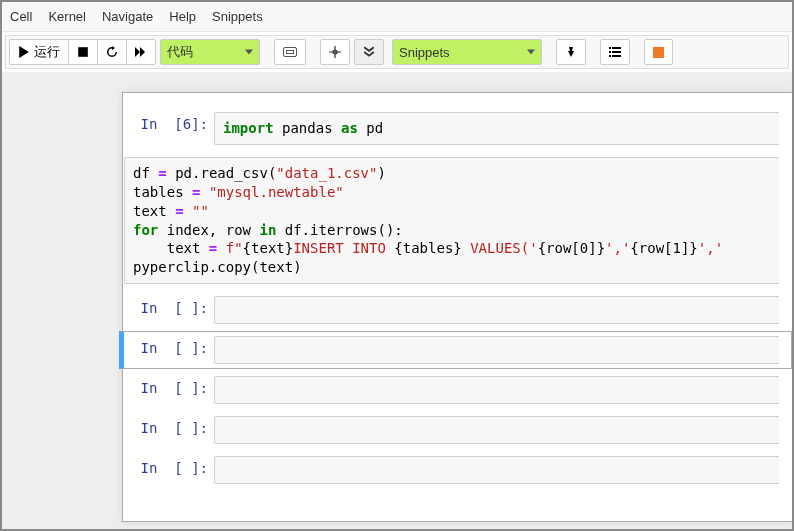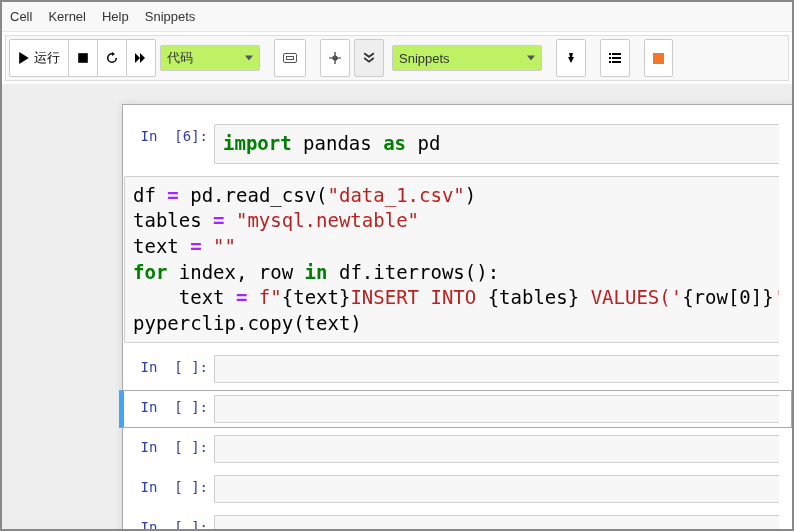--- a/index.html
+++ b/index.html
@@ -1,53 +1,54 @@
 <!DOCTYPE html>
 <html><head>
 <meta charset="utf-8">
 <style>
 * { box-sizing: border-box; margin: 0; padding: 0; }
 body { font-family: "Helvetica Neue", Helvetica, Arial, sans-serif; font-size: 13px; background: #fff; color: #333; }
 .frame { border: 2px solid #888; width: 794px; height: 531px; overflow: hidden; position: relative; }
 .menubar { background: #f8f8f8; border-bottom: 1px solid #e7e7e7; padding: 3px 0; display: flex; }
 .menubar-item { padding: 4px 8px; cursor: pointer; color: #333; }
 .toolbar { background: #f8f8f8; border: 1px solid #ddd; margin: 3px; padding: 3px; display: flex; align-items: center; gap: 4px; }
-.btn { background: #fff; border: 1px solid #ccc; border-radius: 2px; padding: 4px 8px; cursor: pointer; display: inline-flex; align-items: center; justify-content: center; min-width: 26px; height: 38px; font-size: 13px; }
+.btn { background: #fff; border: 1px solid #ccc; border-radius: 2px; padding: 4px 8px; cursor: pointer; display: inline-flex; align-items: center; justify-content: center; min-width: 26px; height: 26px; font-size: 13px; }
 .btn-group { display: flex; }
 .btn-group .btn { border-radius: 0; margin-left: -1px; }
 .btn-group .btn:first-child { border-radius: 2px 0 0 2px; margin-left: 0; }
 .btn-group .btn:last-child { border-radius: 0 2px 2px 0; }
 .select { height: 26px; border: 1px solid #ccc; border-radius: 2px; background: #bef264; padding: 2px 20px 2px 6px; cursor: pointer; position: relative; display: flex; align-items: center; font-size: 13px; }
 .select::after { content: ""; position: absolute; right: 6px; top: 50%; transform: translateY(-50%); border-left: 4px solid transparent; border-right: 4px solid transparent; border-top: 5px solid #555; }
 .select-celltype { width: 100px; }
 .select-snippets { width: 150px; margin-left: 4px; }
 .icon-svg { width: 12px; height: 12px; fill: currentColor; }
 .toolbar-sep { width: 6px; }
 .notebook-area { background: #eee; height: calc(100% - 60px); overflow: hidden; padding-top: 20px; padding-left: 120px; }
 .notebook { background: #fff; border: 1px solid #ababab; border-right: none; box-shadow: 0 0 8px rgba(0,0,0,0.1); min-height: 430px; padding: 12px 0; }
 .cell { display: flex; padding: 4px 0; margin: 2px 0; border: 1px solid transparent; }
 .cell.selected { border: 1px solid #ababab; border-left: 5px solid #42a5f5; margin-left: -4px; }
 .prompt { width: 90px; text-align: right; padding: 4px 6px; font-family: monospace; font-size: 14px; color: #303f9f; flex-shrink: 0; white-space: pre; }
-.input-area { flex: 1; background: #f7f7f7; border: 1px solid #cfcfcf; border-right: none; border-radius: 2px 0 0 2px; padding: 6px 8px; margin-right: 12px; font-family: monospace; font-size: 19px; line-height: 1.35; white-space: pre; overflow: hidden; }
+.input-area { flex: 1; background: #f7f7f7; border: 1px solid #cfcfcf; border-right: none; border-radius: 2px 0 0 2px; padding: 6px 8px; margin-right: 12px; font-family: monospace; font-size: 14px; line-height: 1.35; white-space: pre; overflow: hidden; }
 .cell-empty .input-area { min-height: 28px; padding: 4px 8px; }
 .cm-keyword { color: #008000; font-weight: bold; }
 .cm-operator { color: #aa22ff; font-weight: bold; }
 .cm-string { color: #ba2121; }
 .cm-var { color: #000; }
 .orange-stop { width: 11px; height: 11px; background: #f37726; display: inline-block; }
 .kbd-icon { border: 1px solid #555; border-radius: 2px; width: 14px; height: 10px; position: relative; display: inline-block; }
 .kbd-icon::after { content:""; position:absolute; left: 2px; right: 2px; top: 2px; bottom: 2px; border: 1px solid #555; }
 </style>
 </head>
 <body>
 <div class="frame">
 
 <div class="menubar">
   <div class="menubar-item">Cell</div>
   <div class="menubar-item">Kernel</div>
+  <div class="menubar-item">Navigate</div>
   <div class="menubar-item">Help</div>
   <div class="menubar-item">Snippets</div>
 </div>
 
 <div class="toolbar">
   <div class="btn-group">
     <button class="btn" style="padding:4px 8px;">
       <svg class="icon-svg" viewBox="0 0 10 10">
             <polygon points="1,0 9,5 1,10"></polygon>
           </svg>

